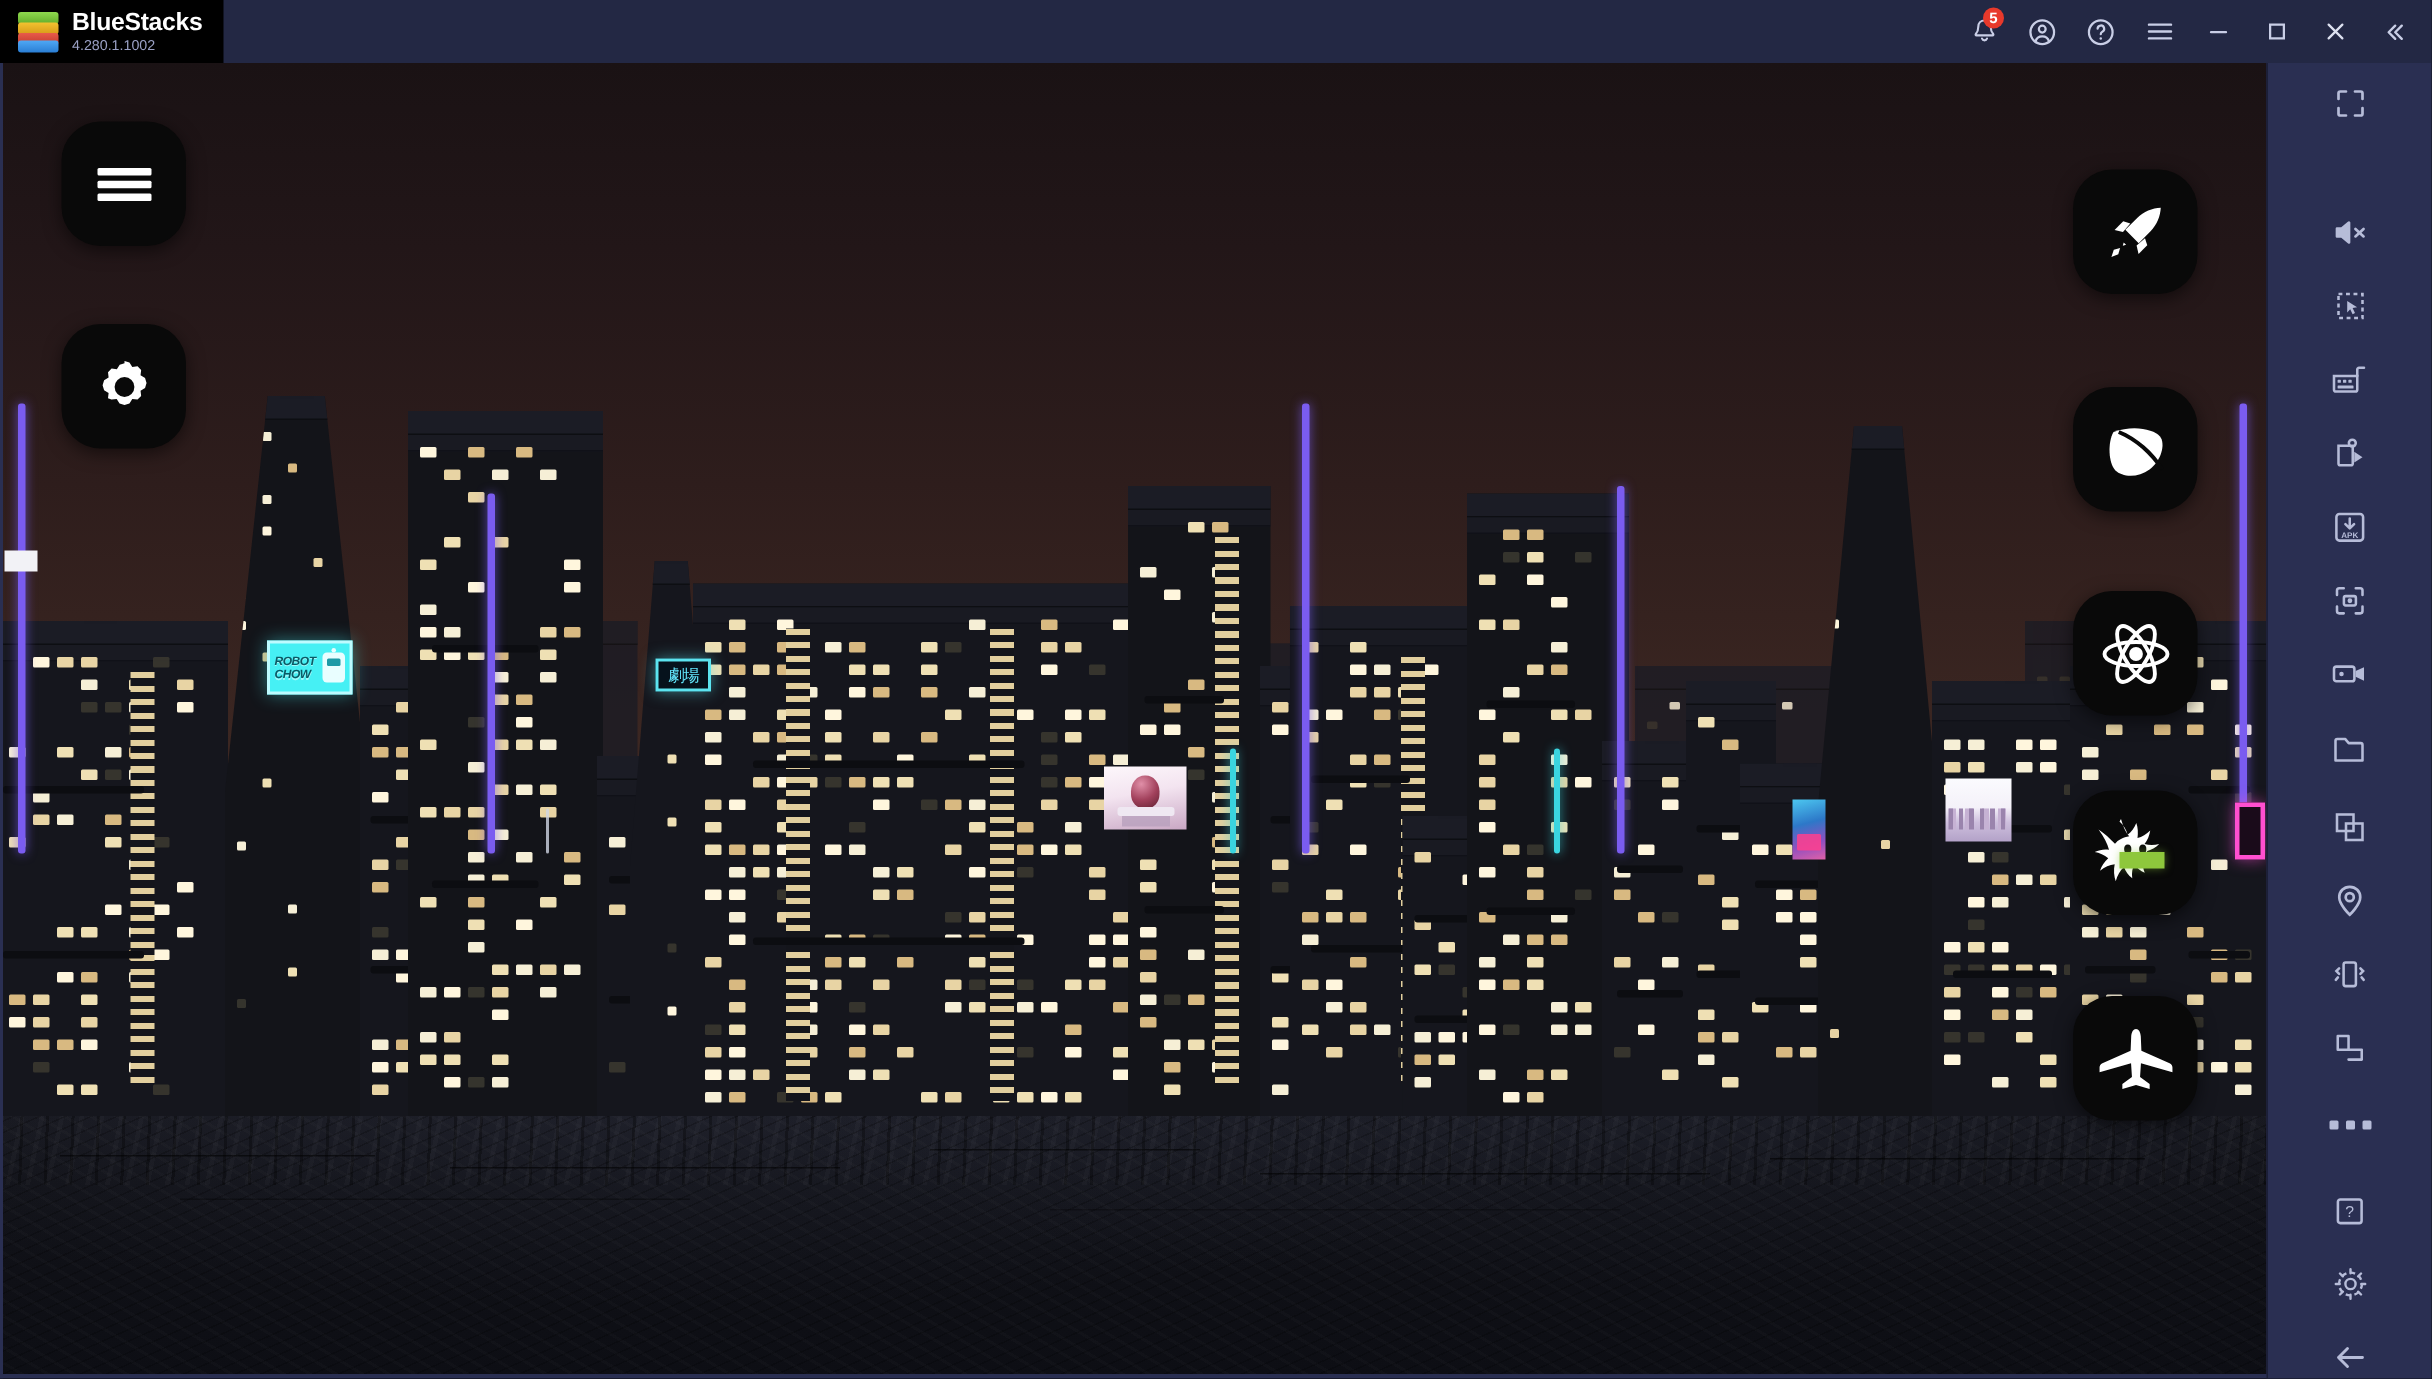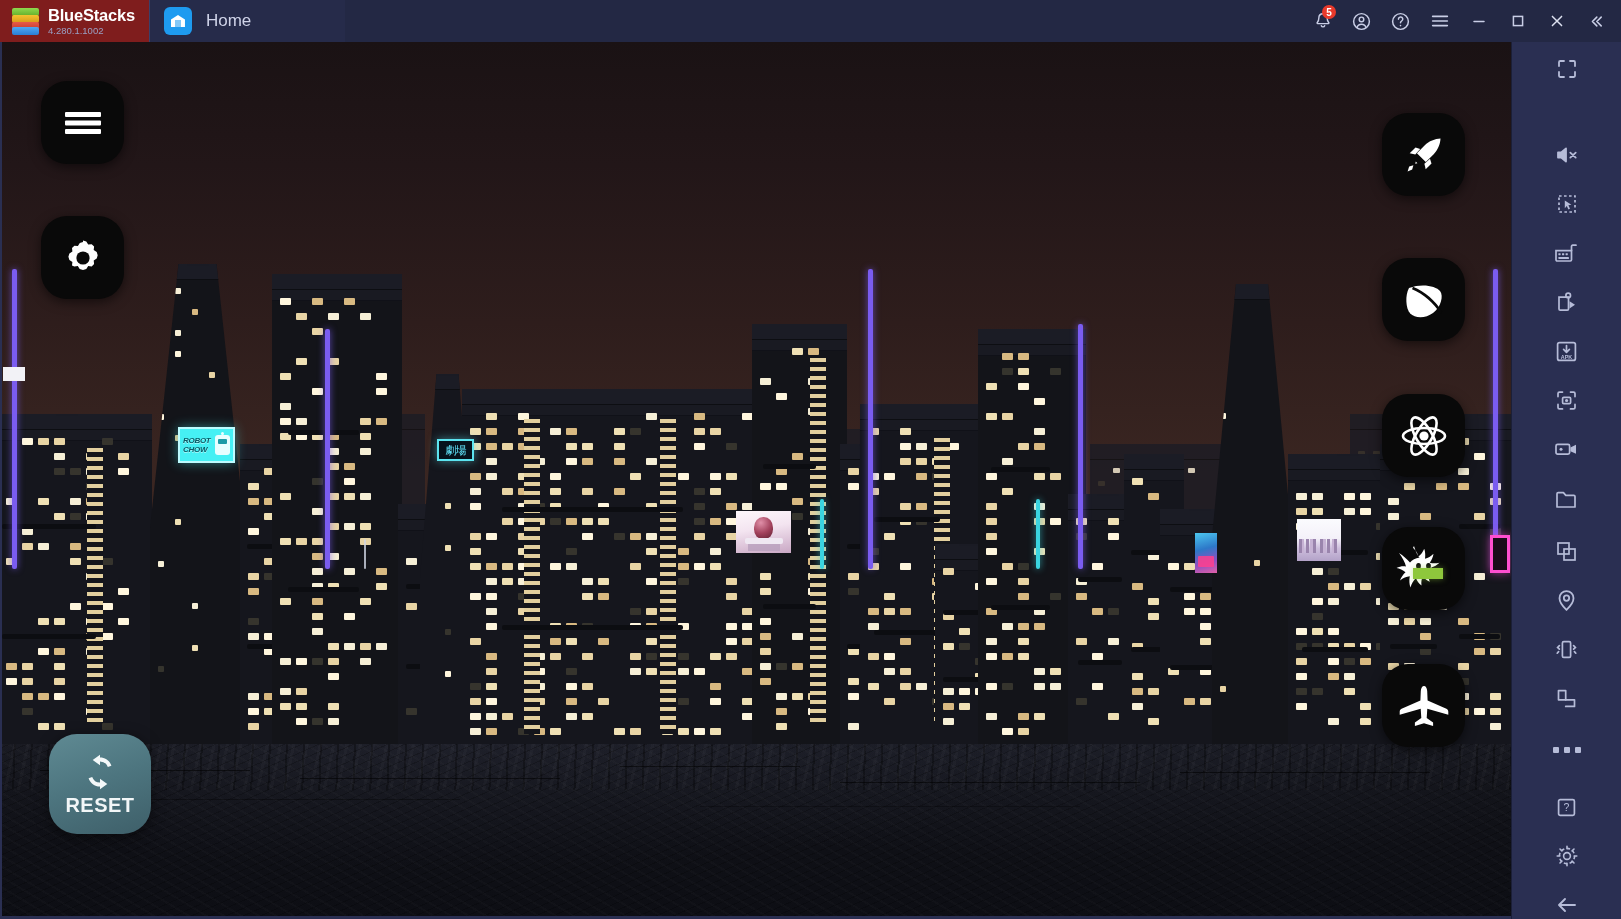--- a/index.html
+++ b/index.html
@@ -14,21 +14,21 @@
   
   #topbar {
     position: absolute; left: 0; top: 0; width: 1621px; height: 42px;
     background: #232844;
     display: flex; align-items: stretch;
     z-index: 40;
   }
   #brand {
     display: flex; align-items: center; gap: 9px;
     padding: 0 14px 0 12px;
-    background: #7f1d1d;
+    background: #000000;
     height: 42px;
   }
   #brand .logo { width: 27px; height: 27px; position: relative; }
   #brand .logo i {
     position: absolute; left: 0; width: 27px; height: 8px; border-radius: 2px;
     display: block;
   }
   #brand .logo i:nth-child(1){ top: 0;  background: linear-gradient(#8fd94e,#63ad2b); }
   #brand .logo i:nth-child(2){ top: 7px; background: linear-gradient(#f2c230,#d79a18); }
   #brand .logo i:nth-child(3){ top: 14px;background: linear-gradient(#e85a4a,#c23a2c); }
@@ -340,24 +340,20 @@
           <i></i>
           <i></i>
           <i></i>
       </span>
       <span class="brandtxt">
         <span class="name">BlueStacks</span>
         <span class="ver">4.280.1.1002</span>
       </span>
     </div>
 
-    <div class="tab inactive">
-      <span class="tab-icon ic-home"></span>
-      <span class="tlabel">Home</span>
-    </div>
 
 
     <div id="tb-spacer"></div>
 
     <div id="tb-right">
 
       <div class="tbtn">
         <svg width="20" height="20" viewBox="0 0 24 24" fill="none" stroke="#c9cee6" stroke-width="1.7" stroke-linecap="round">
           <path d="M12 3.2c-3 0-5 2.1-5 5.1 0 3.6-1.2 4.9-2 5.8-.3.4 0 1 .5 1h13c.5 0 .8-.6.5-1-.8-.9-2-2.2-2-5.8 0-3-2-5.1-5-5.1z"></path>
           <path d="M10 17.6a2.1 2.1 0 0 0 4 0"></path>
@@ -1755,27 +1751,20 @@
       </svg>
     </div>
 
     <div class="gbtn" style="left:41px; top:174px; width:83px; height:83px;">
       <svg width="48" height="48" viewBox="0 0 48 48">
         <path fill="#fff" d="M24 6.6l3.3 1 1.9 3 3.5-.4 2.4 2.4-.4 3.5 3 1.9 1 3.3-1 3.3-3 1.9.4 3.5-2.4 2.4-3.5-.4-1.9 3-3.3 1-3.3-1-1.9-3-3.5.4L13 31.5l.4-3.5-3-1.9-1-3.3 1-3.3 3-1.9-.4-3.5 2.4-2.4 3.5.4 1.9-3 3.2-1z"></path>
         <circle cx="24" cy="24" r="6.6" fill="#090909"></circle>
       </svg>
     </div>
 
-    <div id="reset-btn">
-      <svg width="42" height="40" viewBox="0 0 42 40">
-        <path fill="#f4f8f9" d="M21 5.5c5.4 0 9.9 3.5 11.4 8.3l-3.6 1.3A8.4 8.4 0 0 0 21 9.5v3.8L13.7 8 21 2.7z"></path>
-        <path fill="#f4f8f9" d="M21 34.5c-5.4 0-9.9-3.5-11.4-8.3l3.6-1.3A8.4 8.4 0 0 0 21 30.5v-3.8L28.3 32 21 37.3z"></path>
-      </svg>
-      <span class="rlabel">RESET</span>
-    </div>
 
     <div class="gbtn" style="left:1382px; top:71px; width:83px; height:83px;">
       <svg width="50" height="50" viewBox="0 0 50 50">
         <path fill="#fff" d="M41.5 8.5c-5.5.2-11.5 2.6-15.7 6.8l-7.9 7.9 8.9 8.9 7.9-7.9c4.2-4.2 6.6-10.2 6.8-15.7z"></path>
         <path fill="#fff" d="M16.3 24.6l-5.6-1.3 5.8-5.8 4.7 1.5z"></path>
         <path fill="#fff" d="M25.4 33.7l1.3 5.6 5.8-5.8-1.5-4.7z"></path>
         <path fill="#fff" d="M8.6 41.4l4.6-1.9 1.2-4.2-4.2 1.2z"></path>
         <path fill="#fff" d="M16.2 33.8l2.2-.6-1.6-1.6-.6 2.2z"></path>
       </svg>
     </div>

